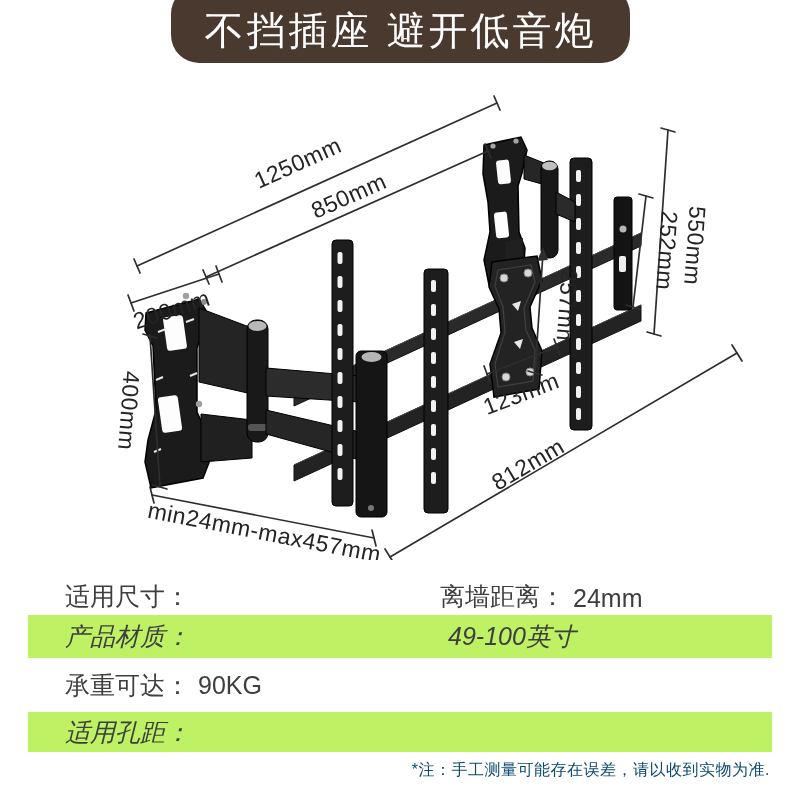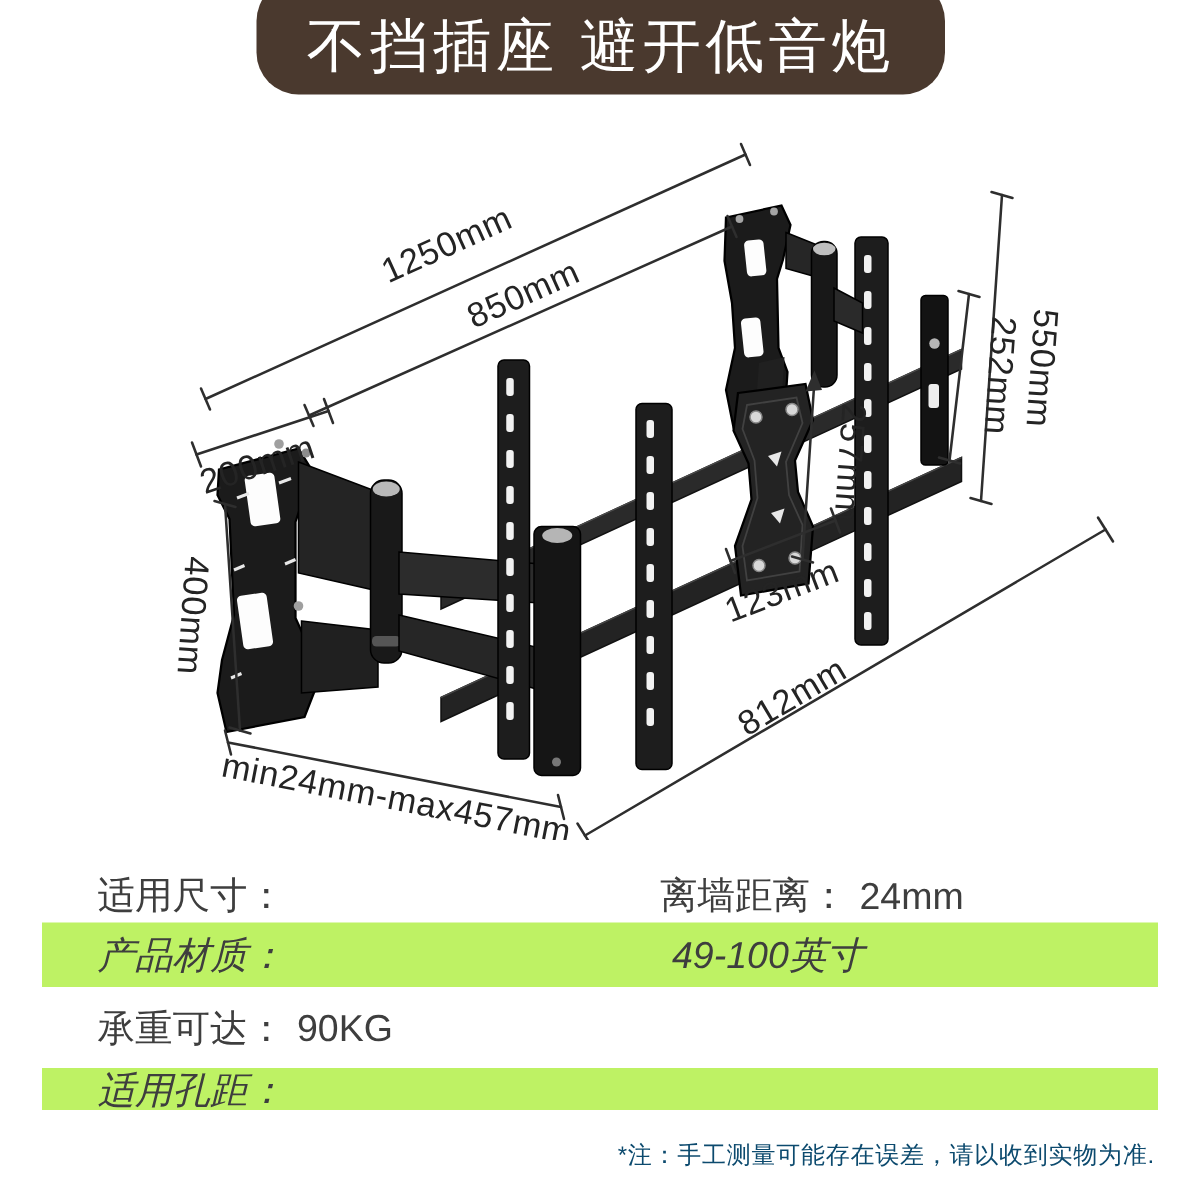--- a/index.html
+++ b/index.html
@@ -20,21 +20,21 @@
   svg text{
     font-family:"Liberation Sans","DejaVu Sans",sans-serif;
     font-size:23px;fill:#242424;letter-spacing:0.5px;
   }
   .spec{position:absolute;left:0;top:578px;width:800px;color:#3e3e3e;}
   .spec-row{
     display:flex;align-items:center;margin:0 28px;padding-left:37px;
     box-sizing:border-box;font-size:25px;
   }
   .spec-row.shaded{background:#bef264;font-style:italic;}
-  .row-0{height:37px}.row-1{height:43px}.row-2{height:54px}.row-3{height:28px}
+  .row-0{height:37px}.row-1{height:43px}.row-2{height:54px}.row-3{height:40px}
   .col-left{width:375px;display:flex;align-items:baseline;}
   .col-right{flex:1;display:flex;align-items:flex-end;}
   .lbl{white-space:pre;}
   .val{margin-left:8px;white-space:pre;}
   .footnote{
     position:absolute;top:760px;right:30px;font-size:16px;color:#0c4a6e;
     letter-spacing:0.5px;white-space:pre;
   }
 </style>
 </head>

